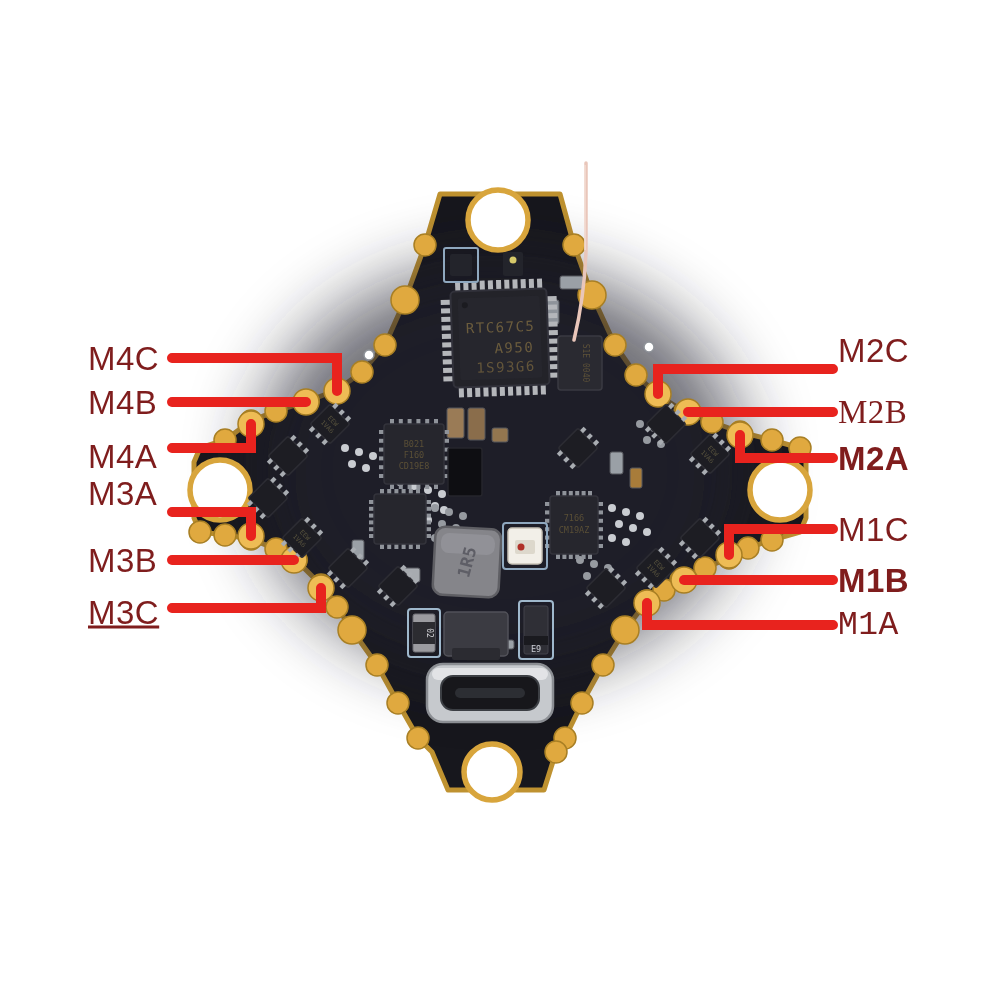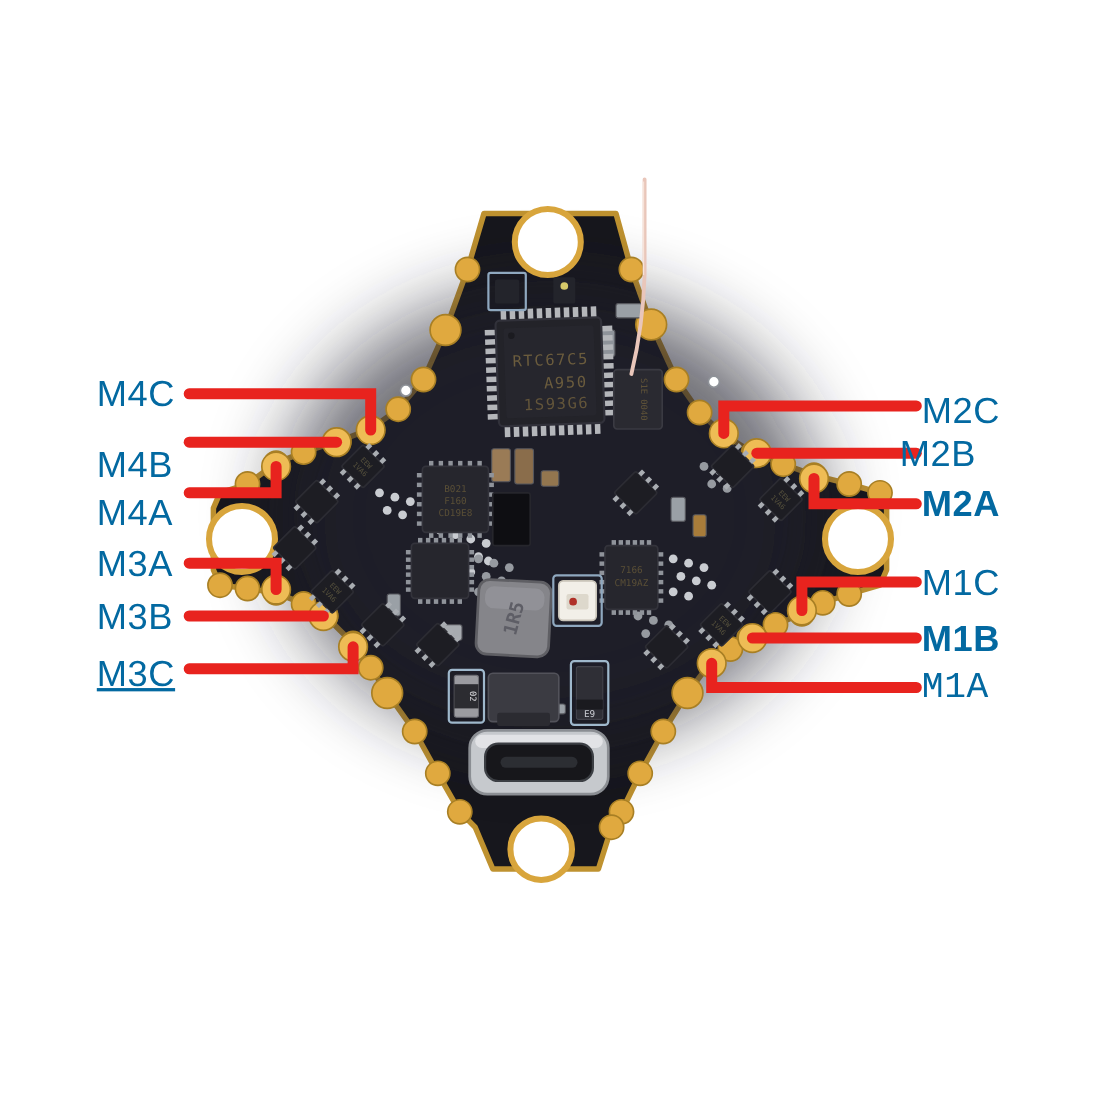--- a/index.html
+++ b/index.html
@@ -1,20 +1,20 @@
 <!DOCTYPE html>
 <html><head>
 <meta charset="utf-8">
 <style>
   html,body{margin:0;padding:0;background:#ffffff;}
   .stage{position:relative;width:1000px;height:1000px;background:#ffffff;overflow:hidden;
          font-family:"Liberation Sans","DejaVu Sans",sans-serif;}
   .stage svg{position:absolute;left:0;top:0;}
   #labels{position:absolute;left:0;top:0;width:1000px;height:1000px;pointer-events:none;}
-  .mlabel{position:absolute;font-size:33px;line-height:33px;color:#0369a1;
+  .mlabel{position:absolute;font-size:33px;line-height:33px;color:#7f1d1d;
           letter-spacing:.5px;white-space:nowrap;transform:translateY(-50%);}
   .chip-txt{font-family:"DejaVu Sans Mono","Liberation Mono",monospace;}
 </style>
 </head>
 <body>
 
 <div class="stage">
 
 <svg width="1000" height="1000" viewBox="0 0 1000 1000">
   <defs>
@@ -481,25 +481,25 @@
         <polyline points="833,412 688,412" fill="none" stroke="#e8231e" stroke-width="10" stroke-linecap="round"></polyline>
         <polyline points="833,458 740,458 740,435" fill="none" stroke="#e8231e" stroke-width="10" stroke-linecap="round"></polyline>
         <polyline points="833,529 729,529 729,555" fill="none" stroke="#e8231e" stroke-width="10" stroke-linecap="round"></polyline>
         <polyline points="833,580 684,580" fill="none" stroke="#e8231e" stroke-width="10" stroke-linecap="round"></polyline>
         <polyline points="833,625 647,625 647,603" fill="none" stroke="#e8231e" stroke-width="10" stroke-linecap="round"></polyline>
       </g>
 </svg>
 
 <div id="labels">
       <div class="mlabel" style="left: 88px; top: 358px;">M4C</div>
-      <div class="mlabel" style="left: 88px; top: 402px; margin-top: 20px;">M4B</div>
-      <div class="mlabel" style="left: 88px; top: 466px;">M4A</div>
-      <div class="mlabel" style="left: 88px; top: 512px;">M3A</div>
+      <div class="mlabel" style="left: 88px; top: 402px;">M4B</div>
+      <div class="mlabel" style="left: 88px; top: 456px;">M4A</div>
+      <div class="mlabel" style="left: 88px; top: 493px;">M3A</div>
       <div class="mlabel" style="left: 88px; top: 560px;">M3B</div>
       <div class="mlabel" style="left: 88px; top: 612px; text-decoration: underline;">M3C</div>
-      <div class="mlabel" style="left: 838px; top: 373px;">M2C</div>
-      <div class="mlabel" style="left: 818px; top: 412px;">M2B</div>
+      <div class="mlabel" style="left: 838px; top: 350px;">M2C</div>
+      <div class="mlabel" style="left: 838px; top: 412px; font-family: Liberation Serif, serif;">M2B</div>
       <div class="mlabel" style="left: 838px; top: 458px; font-weight: bold;">M2A</div>
       <div class="mlabel" style="left: 838px; top: 529px;">M1C</div>
       <div class="mlabel" style="left: 838px; top: 580px; font-weight: bold;">M1B</div>
       <div class="mlabel" style="left: 838px; top: 625px; font-family: Liberation Mono, monospace;">M1A</div>
     </div>
 </div>
 
 </body></html>

